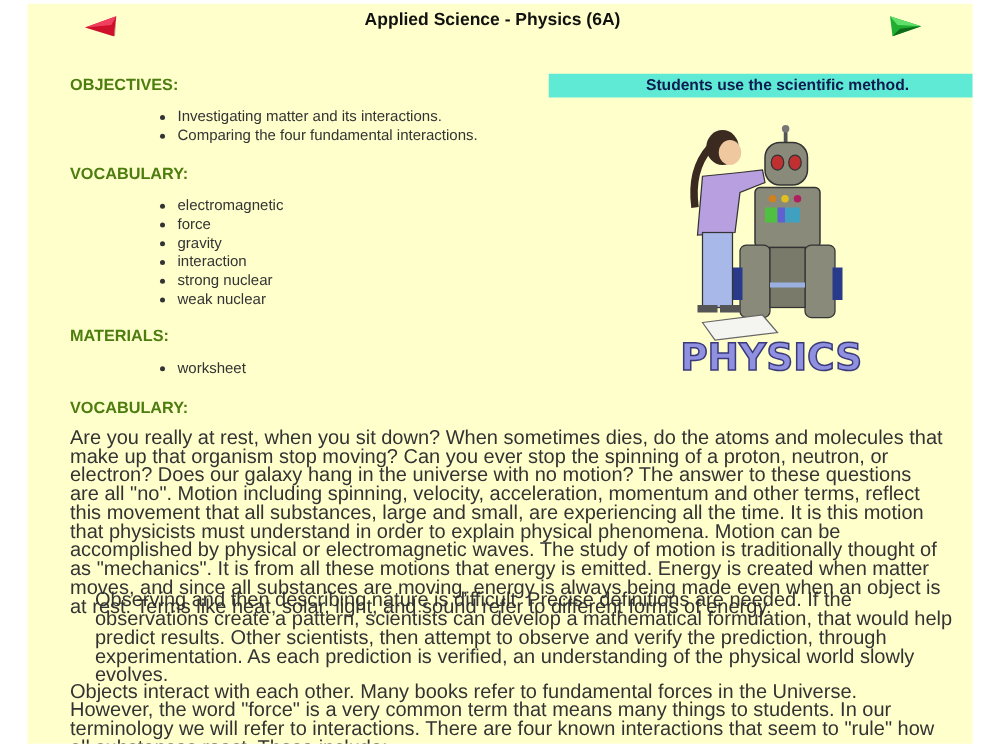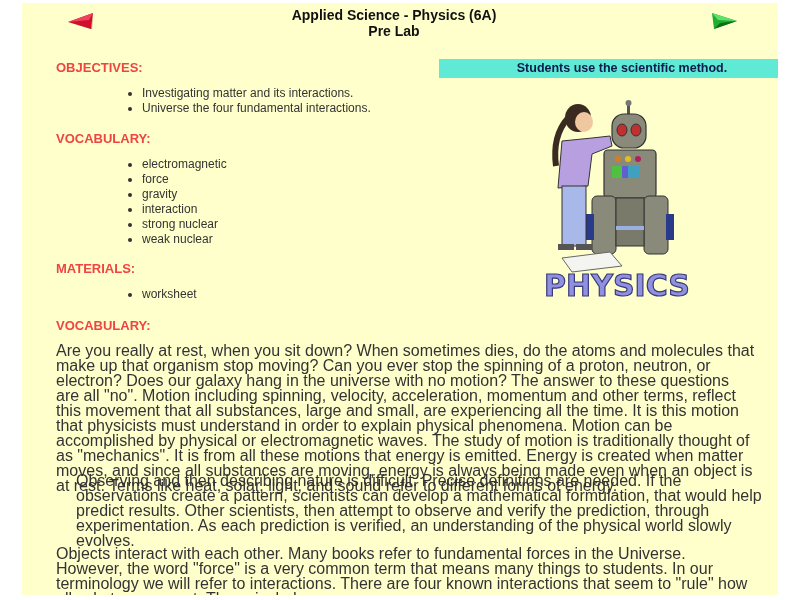--- a/index.html
+++ b/index.html
@@ -10,21 +10,21 @@
   .nav-arrow { position: absolute; top: 9px; width: 28px; height: 18px; cursor: pointer; }
   .nav-arrow svg { display: block; }
   .prev { left: 45px; }
   .next { left: 688px; }
   .title { position: absolute; left: 0; width: 744px; top: 4px; text-align: center;
            font-weight: bold; font-size: 14px; line-height: 16px; color: #111; }
   .banner { position: absolute; left: 417px; top: 56px; width: 366px; height: 19px;
             background: #5eead4; color: #0d1a4d; font-weight: bold; font-size: 12.5px;
             text-align: center; line-height: 19px; }
   .left-col { position: absolute; left: 34px; top: 57px; width: 380px; }
-  h3 { margin: 0; font-size: 13px; font-weight: bold; color: #ef4444; }
+  h3 { margin: 0; font-size: 13px; font-weight: bold; color: #4d7c0f; }
   ul { margin: 0; padding: 0 0 0 50px; }
   li { font-size: 12px; line-height: 15px; color: #333; margin-left: 36px; }
   .sec-obj { position: absolute; top: 0; }
   .list-obj { position: absolute; top: 26px; }
   .sec-voc { position: absolute; top: 71px; }
   .list-voc { position: absolute; top: 97px; }
   .sec-mat { position: absolute; top: 201px; }
   .list-mat { position: absolute; top: 227px; }
   .sec-bg { position: absolute; top: 258px; }
   .body-text { position: absolute; left: 34px; width: 700px; font-size: 16px;
@@ -43,38 +43,37 @@
   <div class="nav-arrow prev">
     <svg width="28" height="18" viewBox="0 0 28 18">
       <polygon points="1,10 26,1 24,17" fill="#d0102a"></polygon>
       <polygon points="1,10 26,1 22,8" fill="#f04060"></polygon>
       <polygon points="1,10 24,17 26,1 25,17" fill="#8a0a1a" opacity="0.5"></polygon>
     </svg>
   </div>
 
   <div class="title">
     <div>Applied Science - Physics (6A)</div>
-    <div>Pre Lab</div>
   </div>
 
   <div class="nav-arrow next">
     <svg width="28" height="18" viewBox="0 0 28 18">
       <polygon points="2,1 27,9 4,17" fill="#1fae2f"></polygon>
       <polygon points="2,1 27,9 8,8" fill="#5fe06a"></polygon>
       <polygon points="4,17 27,9 10,11" fill="#0e6b1a"></polygon>
     </svg>
   </div>
 
   <div class="banner">Students use the scientific method.</div>
 
   <div class="left-col">
     <h3 class="sec-obj">OBJECTIVES:</h3>
     <ul class="list-obj">
       <li>Investigating matter and its interactions.</li>
-      <li>Universe the four fundamental interactions.</li>
+      <li>Comparing the four fundamental interactions.</li>
     </ul>
 
     <h3 class="sec-voc">VOCABULARY:</h3>
     <ul class="list-voc">
       <li>electromagnetic</li>
       <li>force</li>
       <li>gravity</li>
       <li>interaction</li>
       <li>strong nuclear</li>
       <li>weak nuclear</li>

